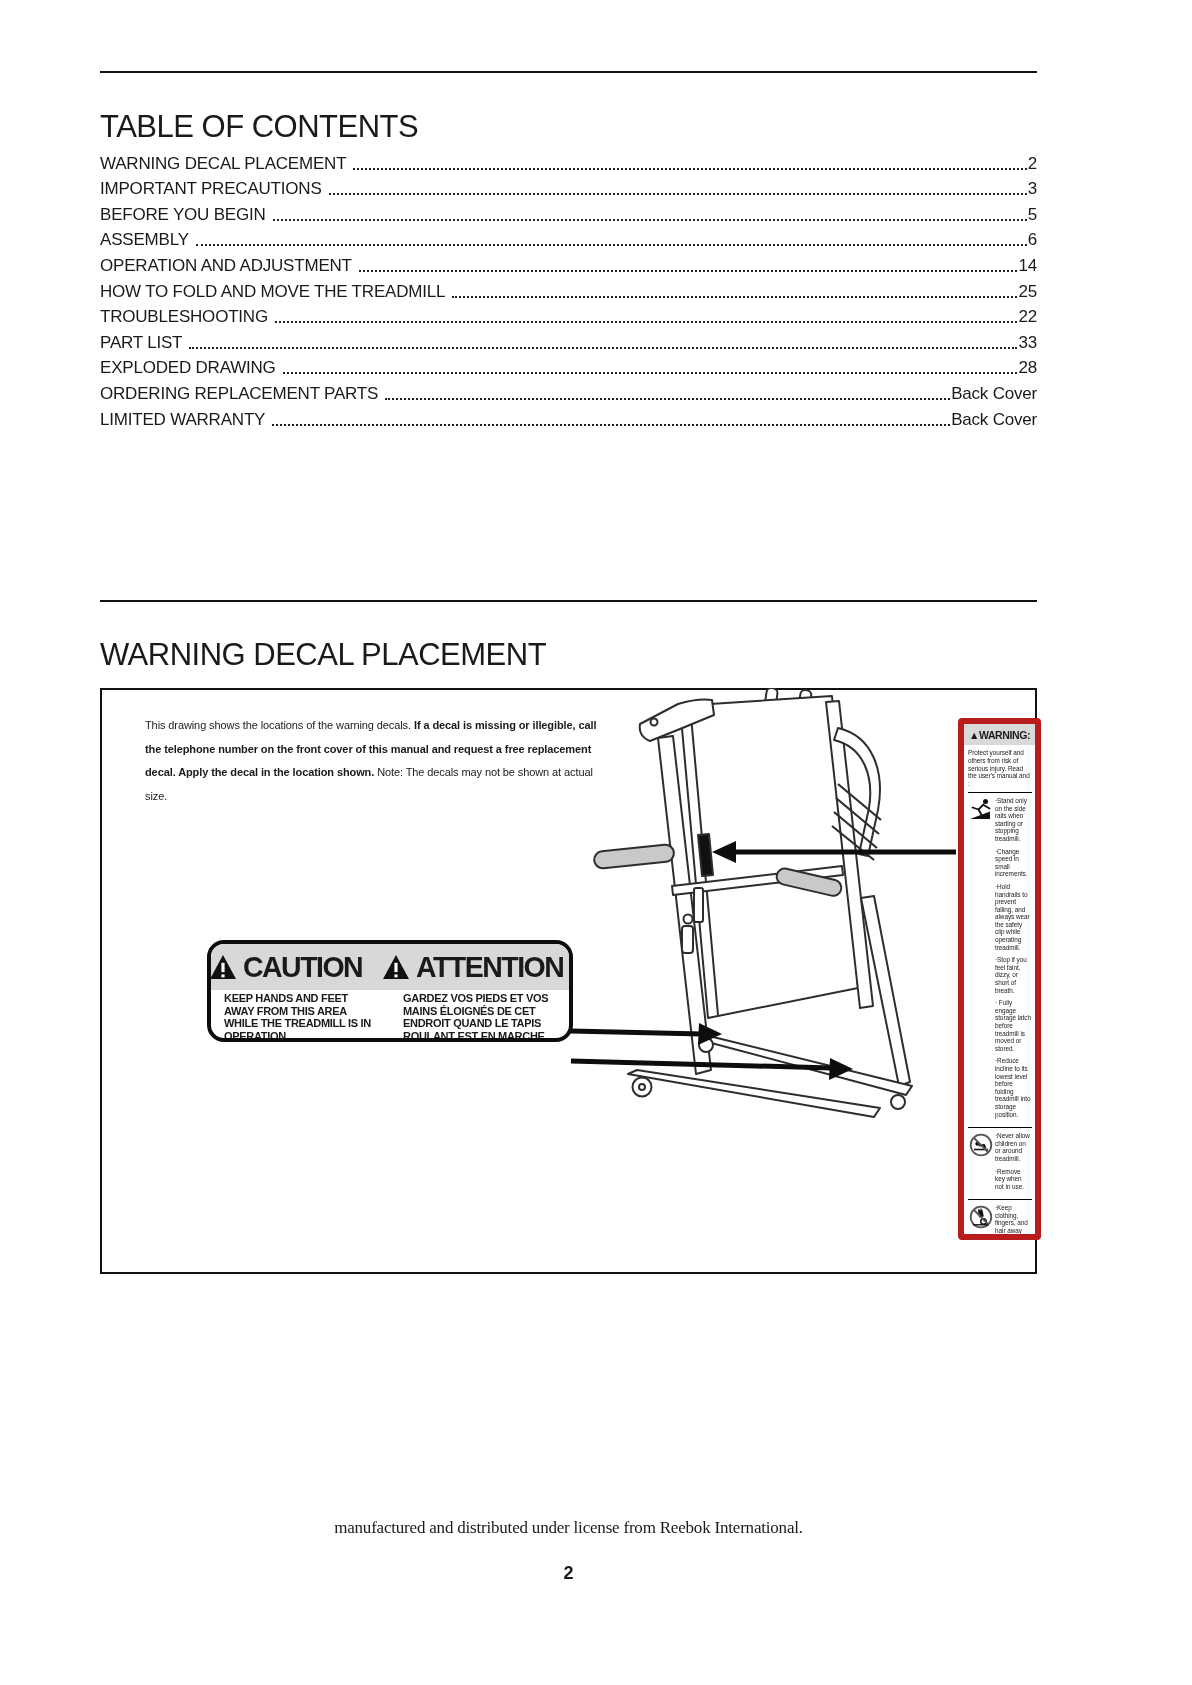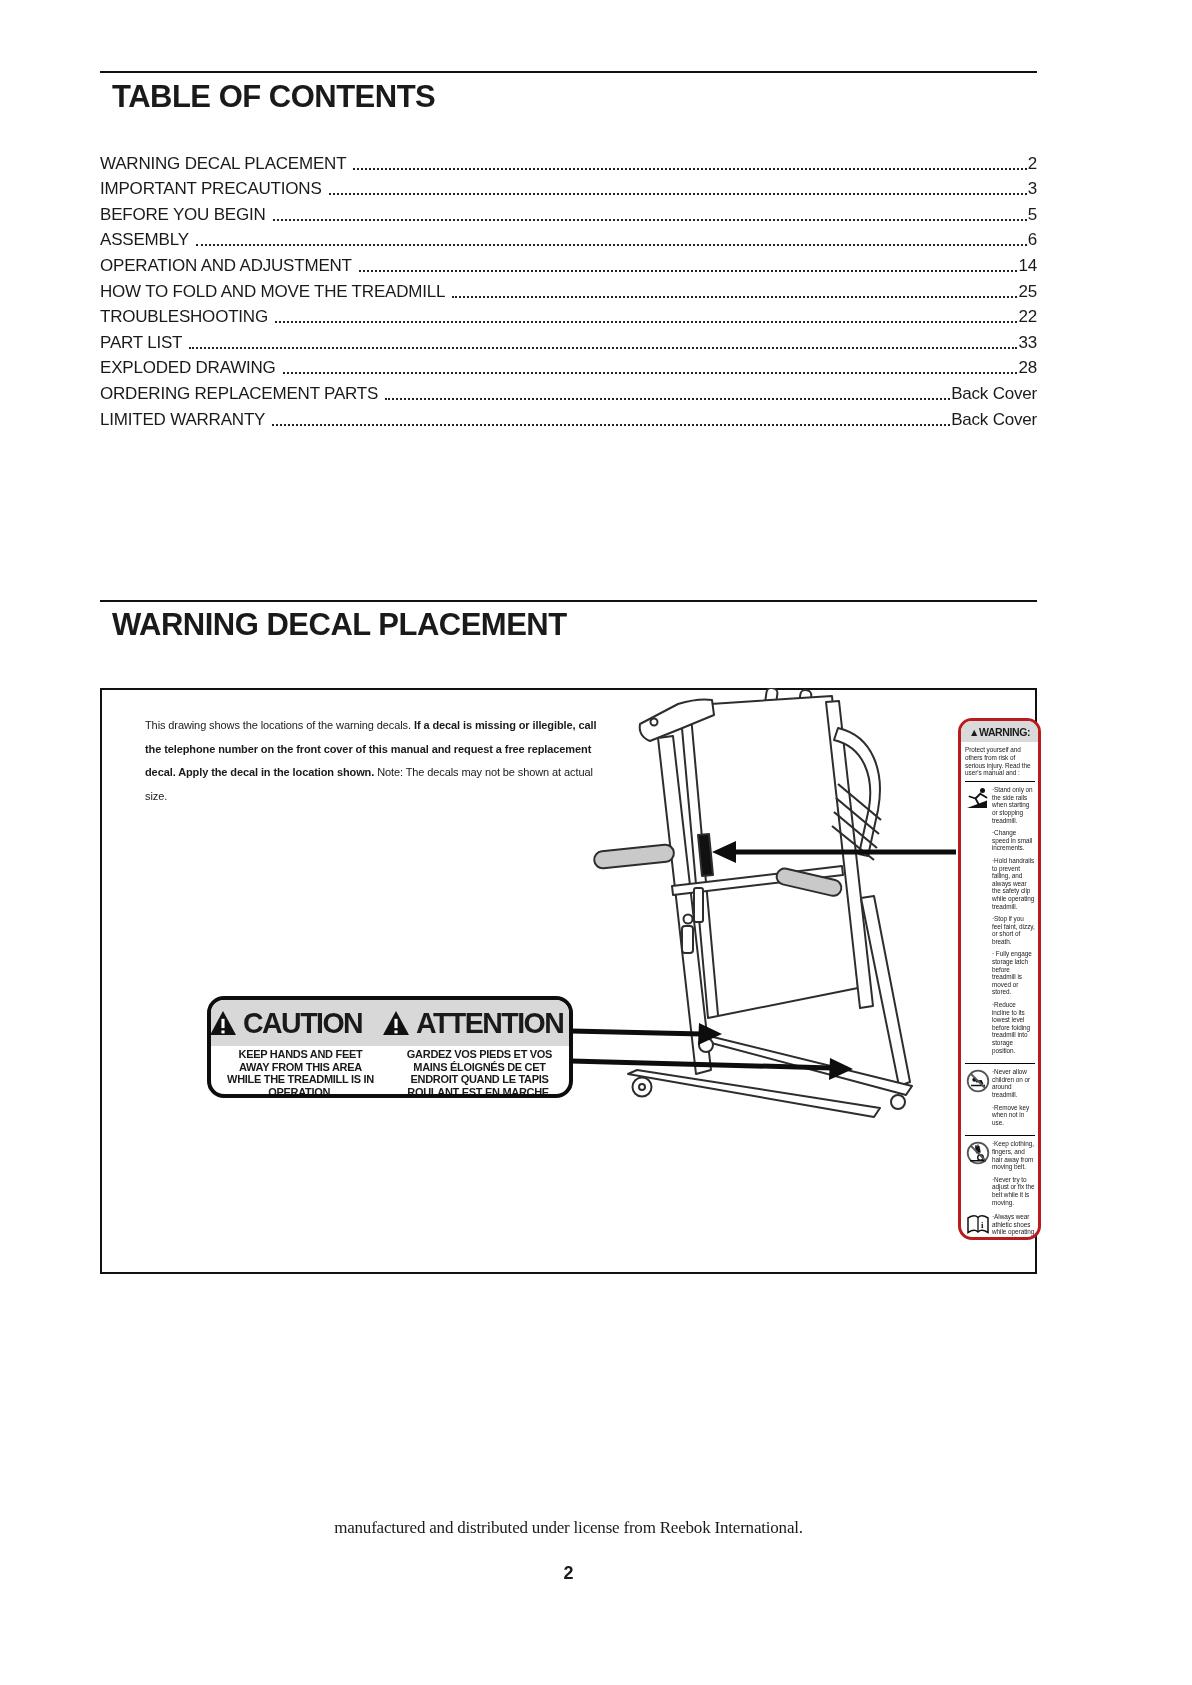--- a/index.html
+++ b/index.html
@@ -4,49 +4,49 @@
 <style>
   html,body{margin:0;padding:0;background:#e8e8e8;}
   .page{
     position:relative;width:1192px;height:1685px;background:#ffffff;
     font-family:"Liberation Sans",sans-serif;color:#1a1a1a;overflow:hidden;
     margin:0 auto;
   }
   
   .rule{position:absolute;left:100px;width:937px;border:none;border-top:2.5px solid #111;margin:0;}
   .h-main{
-    position:absolute;left:112px;font-size:31px;font-weight:bold;
-    letter-spacing:-0.5px;white-space:nowrap;
+    position:absolute;left:100px;font-size:31px;font-weight:normal;
+    letter-spacing:-0.5px;white-space:nowrap;margin-top:30px;
   }
   
   .toc{position:absolute;left:100px;top:148px;width:937px;}
   .toc-row{display:flex;align-items:flex-end;height:25.6px;}
   .toc-label{font-size:17px;white-space:nowrap;letter-spacing:-0.2px;}
   .toc-dots{flex:1;border-bottom:2.6px dotted #222;margin:0 1px 4px 7px;}
   .toc-page{font-size:17px;white-space:nowrap;letter-spacing:-0.2px;}
   
   .decal-box{position:absolute;left:100px;top:688px;width:937px;height:586px;
     border:2.5px solid #111;box-sizing:border-box;background:#fff;}
   .intro-para{position:absolute;left:145px;top:714px;width:455px;
     font-size:11px;line-height:23.6px;letter-spacing:-0.1px;}
   
-  .caution{position:absolute;left:207px;top:996px;width:366px;height:102px;
+  .caution{position:absolute;left:207px;top:940px;width:366px;height:102px;
     border:4px solid #0d0d0d;border-radius:17px;box-sizing:border-box;
     background:#fff;overflow:hidden;}
   .caution-head{height:46px;background:#d8d8d8;display:flex;align-items:center;
     justify-content:center;gap:13px;}
   .caution-word{display:flex;align-items:center;gap:6px;}
   .caution-word span{font-size:30px;font-weight:bold;letter-spacing:-1.6px;
     transform:scaleX(.95);transform-origin:left center;white-space:nowrap;}
   .caution-body{display:flex;padding-top:2px;}
-  .caution-col{width:50%;font-size:11px;font-weight:bold;text-align:center;
+  .caution-col{width:50%;font-size:11px;font-weight:bold;text-align:left;
     line-height:12.5px;letter-spacing:-0.3px;padding:0 13px;box-sizing:border-box;}
   
   .wp{position:absolute;left:958px;top:718px;width:83px;height:522px;
-    border:3px solid #b91c1c;border-radius:14px;box-sizing:border-box;
+    border:6px solid #b91c1c;border-radius:4px;box-sizing:border-box;
     background:#fff;overflow:hidden;}
   .wp-head{background:#d9d9d9;text-align:center;font-size:10.5px;font-weight:bold;
     letter-spacing:-0.4px;padding:5px 0 4px;}
   .wp-body{padding:4px 3px 2px 4px;}
   .wp-intro{font-size:6.4px;line-height:7.8px;letter-spacing:-0.05px;}
   .wp-sep{border:none;border-top:1.8px solid #000;margin:4px 0 4px;}
   .wp-group{display:flex;gap:2px;align-items:flex-start;margin:2px 0 0;}
   .wp-icon{width:25px;flex:none;display:flex;justify-content:center;padding-top:1px;}
   .wp-bullets{flex:1;min-width:0;}
   .wp-bullets p{margin:0 0 5px;font-size:6.4px;line-height:7.6px;letter-spacing:-0.05px;}

